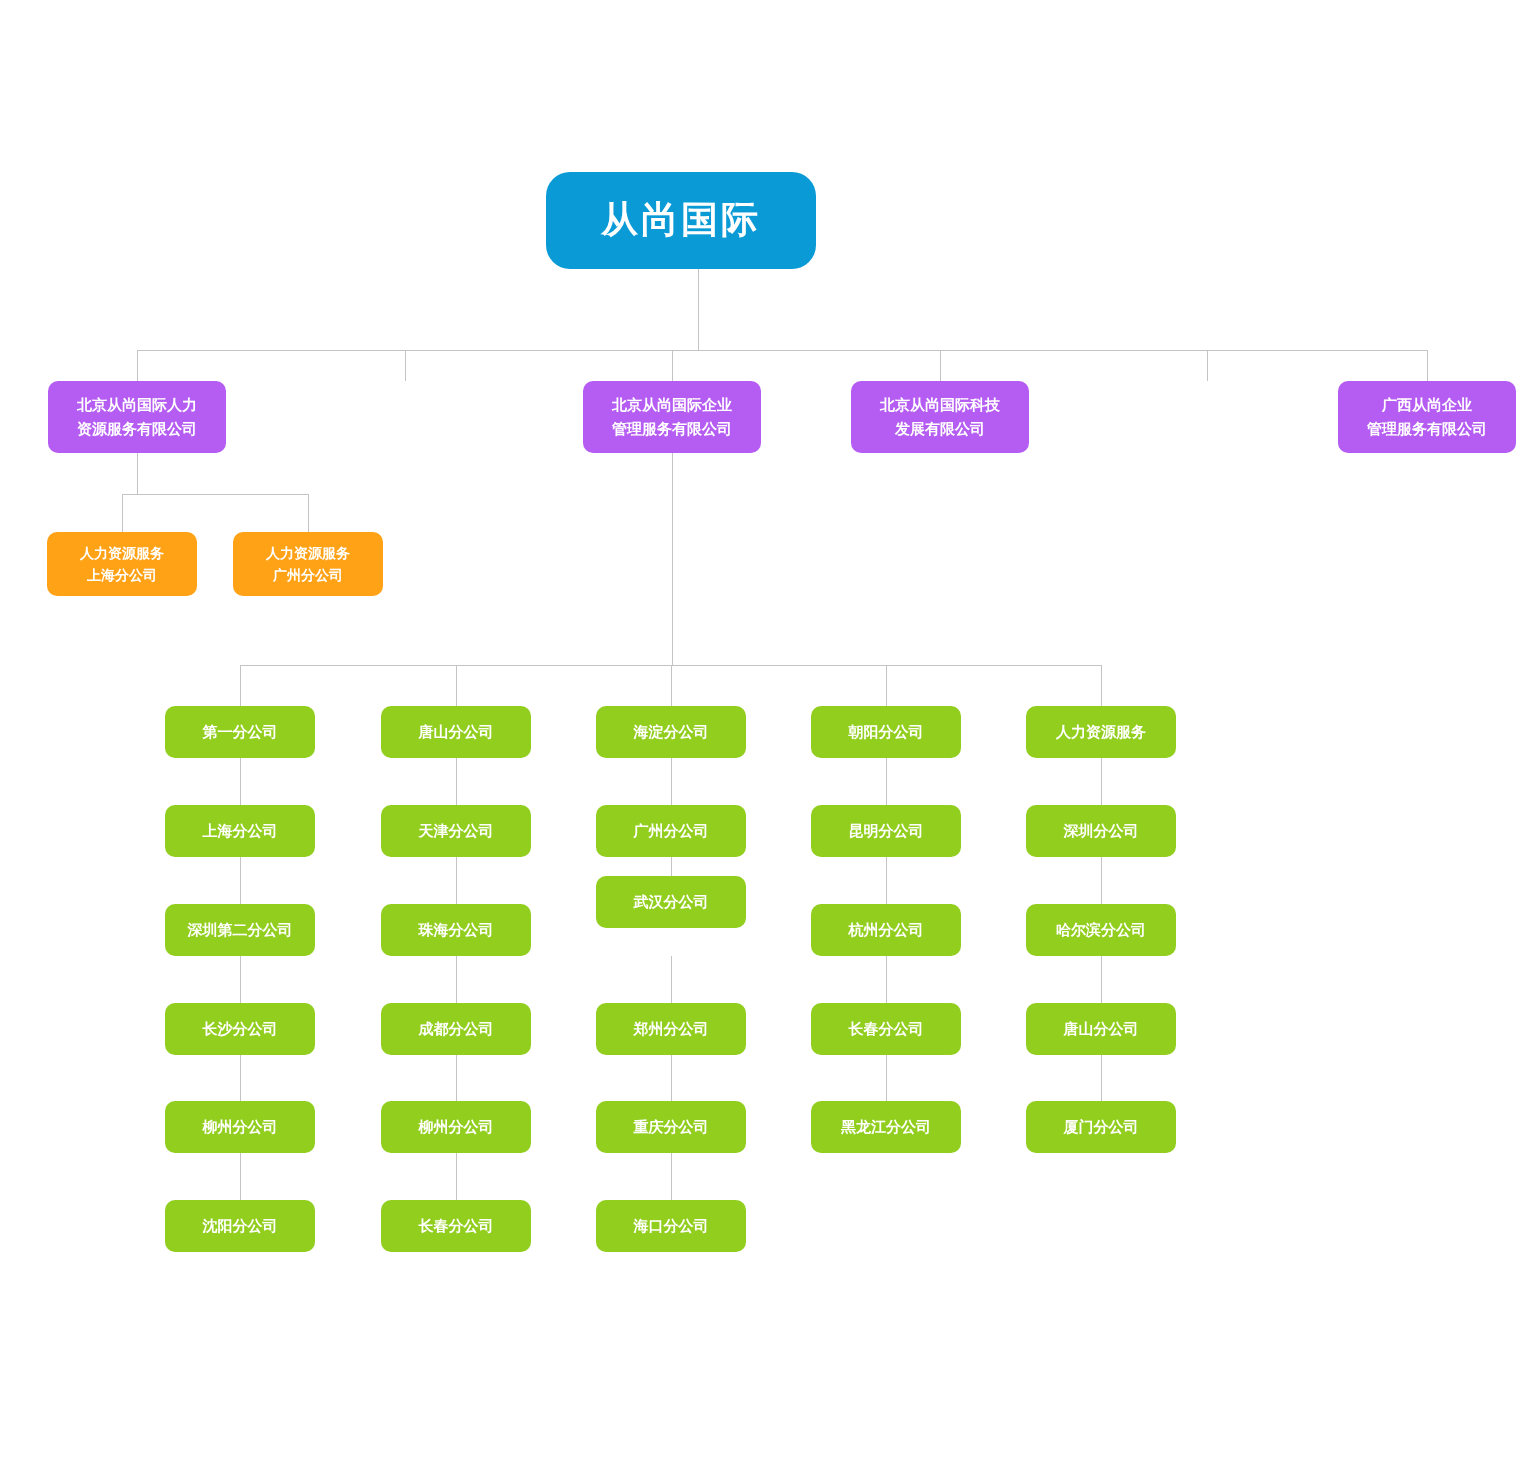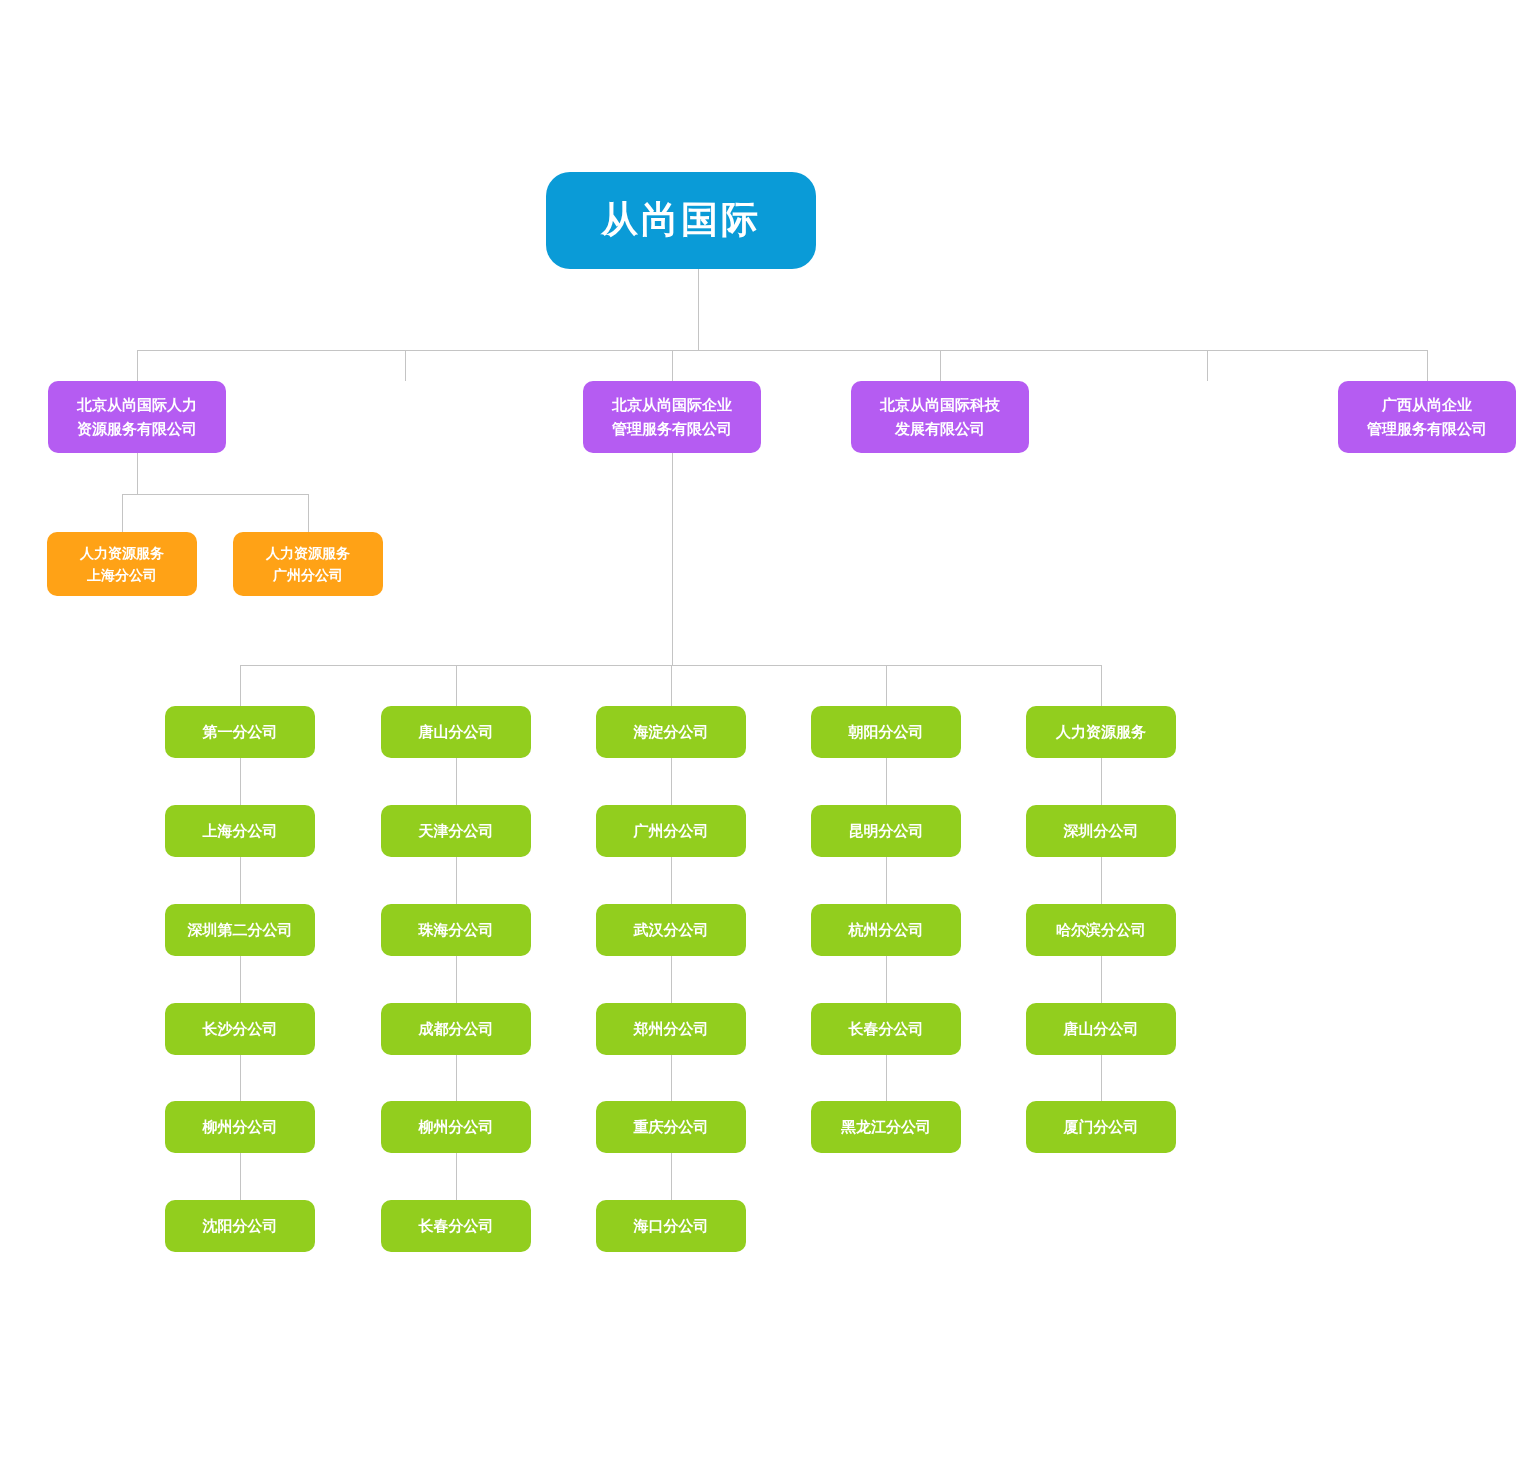--- a/index.html
+++ b/index.html
@@ -151,21 +151,21 @@
 
   <div class="node branch" style="left:381px;top:706px">唐山分公司</div>
   <div class="node branch" style="left:381px;top:805px">天津分公司</div>
   <div class="node branch" style="left:381px;top:904px">珠海分公司</div>
   <div class="node branch" style="left:381px;top:1003px">成都分公司</div>
   <div class="node branch" style="left:381px;top:1101px">柳州分公司</div>
   <div class="node branch" style="left:381px;top:1200px">长春分公司</div>
 
   <div class="node branch" style="left:596px;top:706px">海淀分公司</div>
   <div class="node branch" style="left:596px;top:805px">广州分公司</div>
-  <div class="node branch" style="left:596px;top:904px">武汉分公司</div>
+  <div class="node branch" style="left:596px;top:876px">武汉分公司</div>
   <div class="node branch" style="left:596px;top:1003px">郑州分公司</div>
   <div class="node branch" style="left:596px;top:1101px">重庆分公司</div>
   <div class="node branch" style="left:596px;top:1200px">海口分公司</div>
 
   <div class="node branch" style="left:811px;top:706px">朝阳分公司</div>
   <div class="node branch" style="left:811px;top:805px">昆明分公司</div>
   <div class="node branch" style="left:811px;top:904px">杭州分公司</div>
   <div class="node branch" style="left:811px;top:1003px">长春分公司</div>
   <div class="node branch" style="left:811px;top:1101px">黑龙江分公司</div>
 

